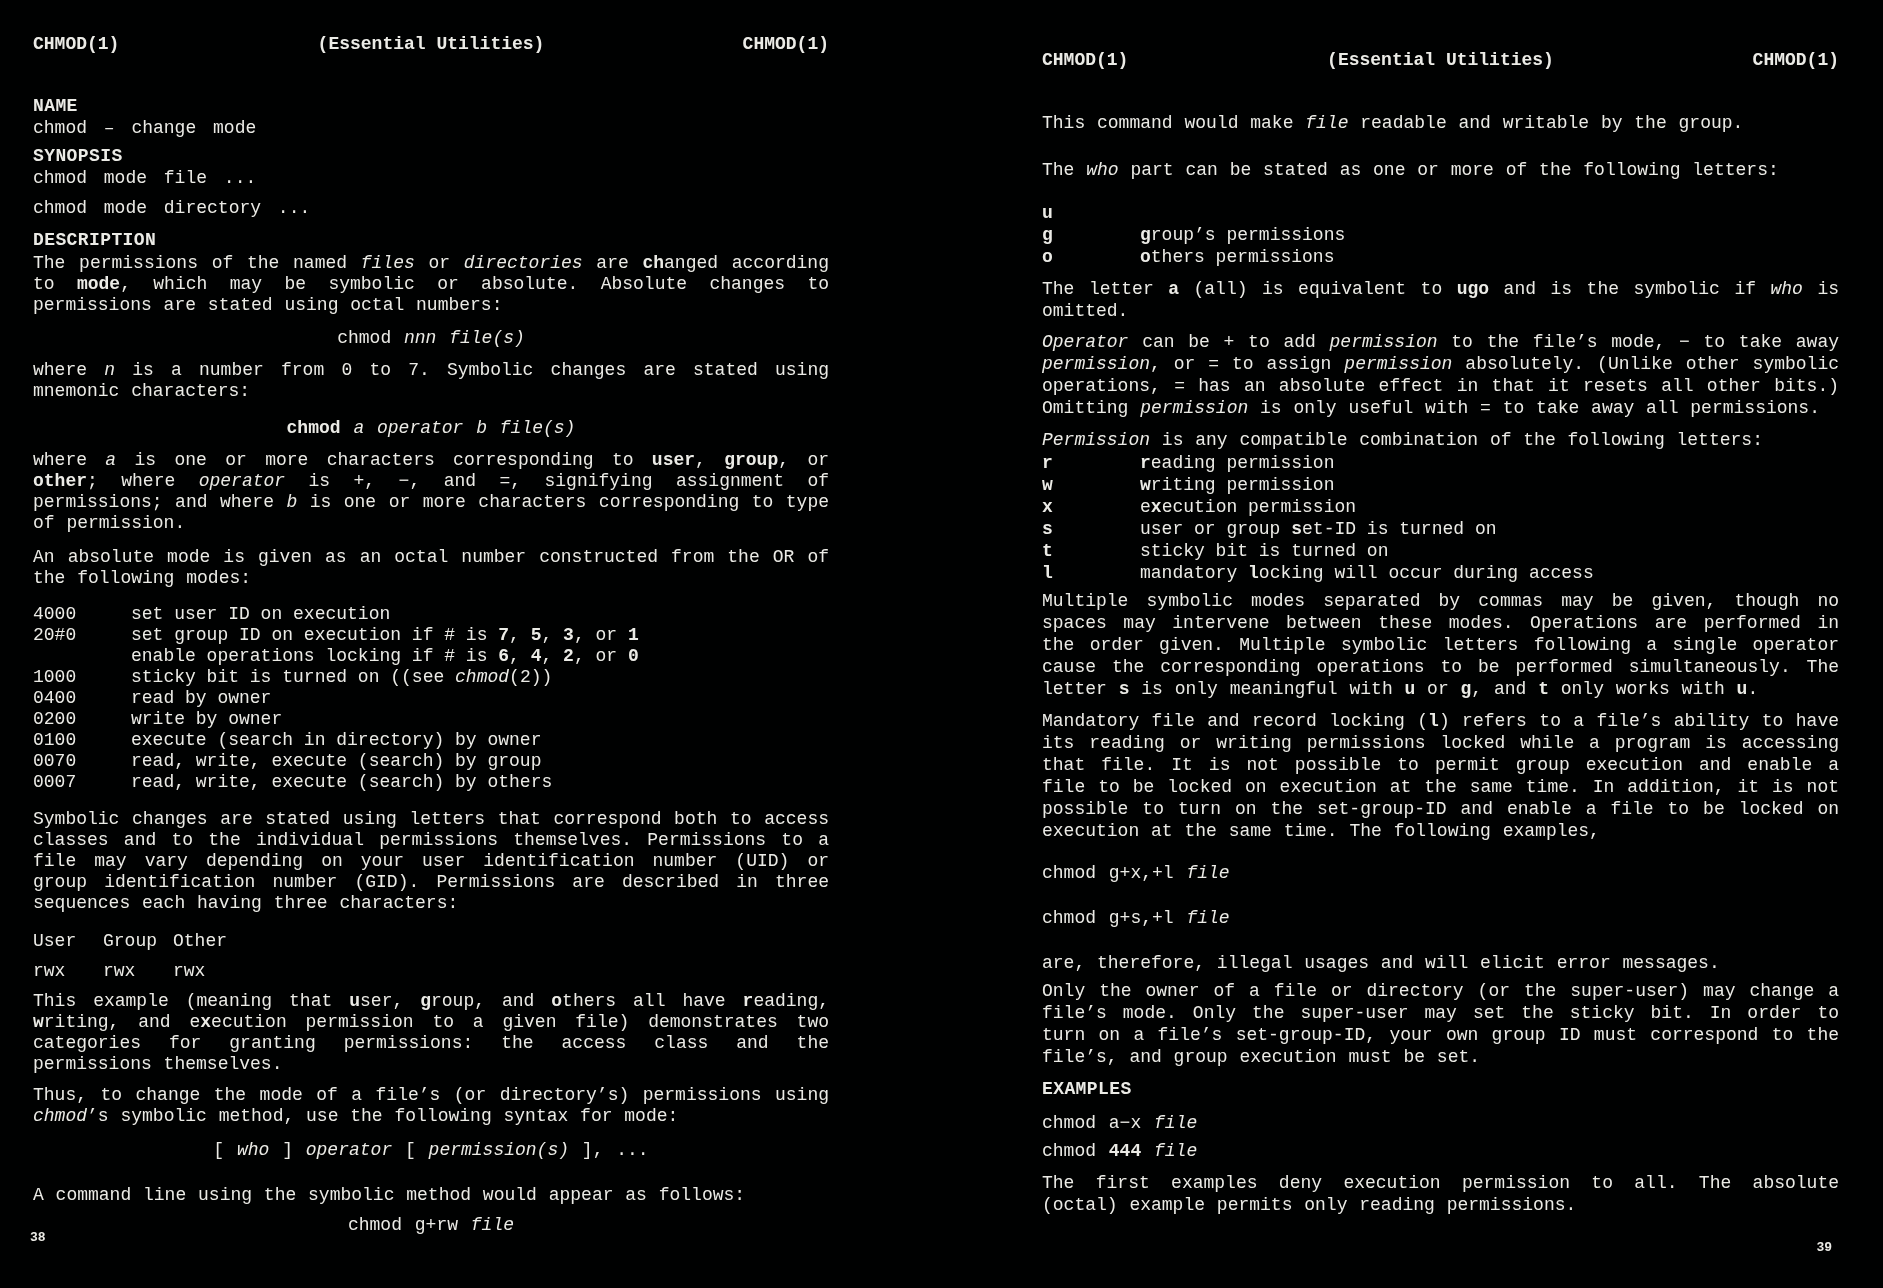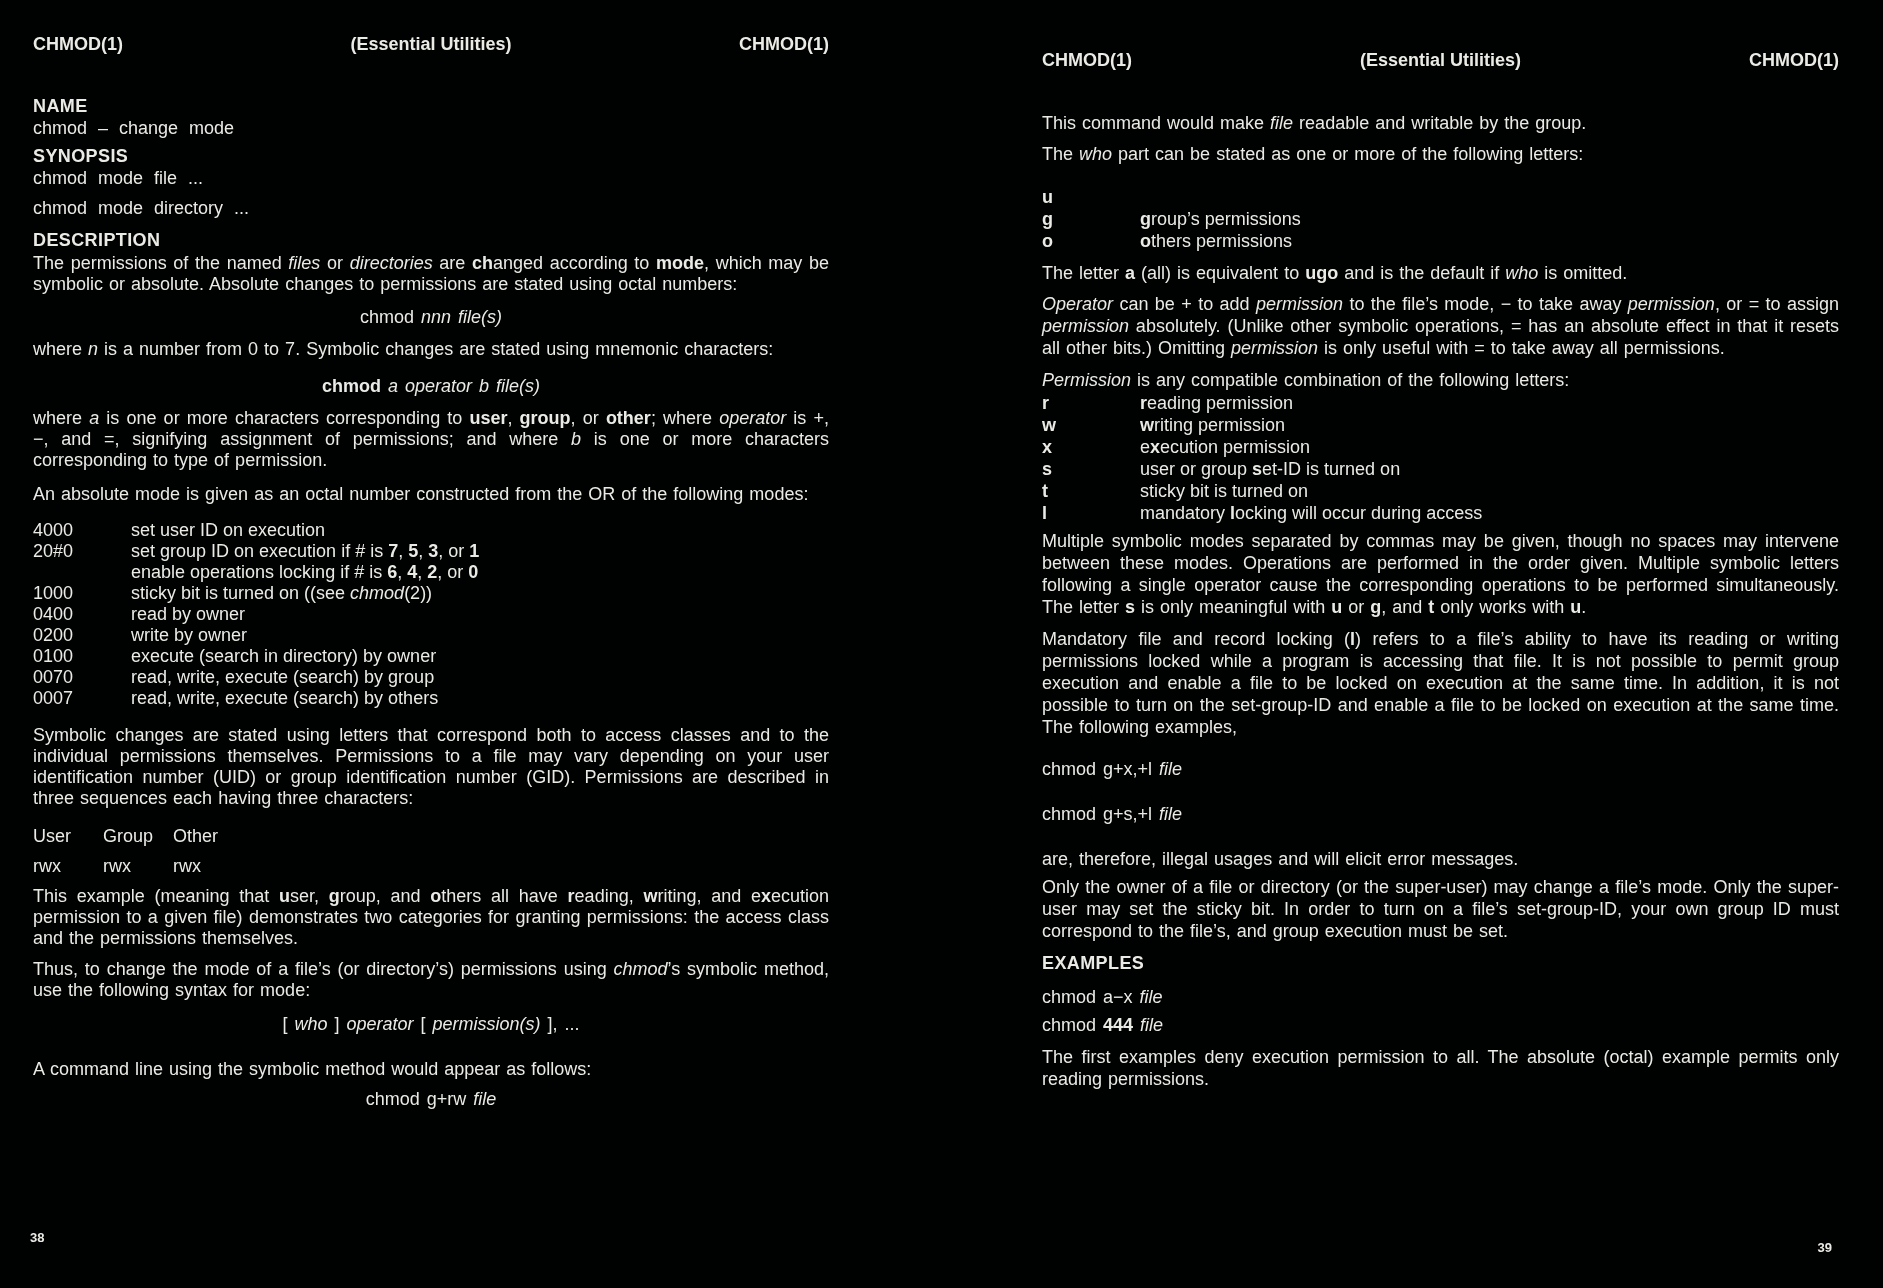--- a/index.html
+++ b/index.html
@@ -1,18 +1,18 @@
 <!DOCTYPE html>
 <html><head>
 <meta charset="utf-8">
 <style>
   html,body{margin:0;padding:0;background:#000;}
   .spread{
     position:relative;width:1883px;height:1288px;background:#000101;overflow:hidden;
-    font-family:Liberation Sans, sans-serif;color:#ebebe6;font-size:18px;
+    font-family:Liberation Mono, monospace;color:#ebebe6;font-size:18px;
   }
   .page{position:absolute;top:0;height:1288px;}
   .page-left{left:33px;width:796px;--bml:72px;--lh:21px;}
   .page-right{left:1042px;width:797px;--bml:71px;--lh:22px;}
   .pg-header{position:absolute;left:0;right:0;display:flex;justify-content:space-between;
     font-weight:bold;font-size:18px;}
   .page-left .pg-header{top:34px;}
   .page-right .pg-header{top:50px;}
   .blocks{position:absolute;left:0;right:0;top:0;line-height:var(--lh);}
   .blocks > div{margin:0;}
@@ -112,35 +112,35 @@
   </div>
 
   <div class="page page-right">
     <div class="pg-header">
       <span>CHMOD(1)</span>
       <span>(Essential Utilities)</span>
       <span>CHMOD(1)</span>
     </div>
     <div class="blocks">
         <div class="para" style="margin-top: 112px;"><span>This command would make </span><span class="i">file</span><span> readable and writable by the group.</span></div>
-        <div class="para" style="margin-top: 9px;"><span>The </span><span class="i">who</span><span> part can be stated as one or more of the following letters:</span></div>
+        <div class="para" style="margin-top: 25px;"><span>The </span><span class="i">who</span><span> part can be stated as one or more of the following letters:</span></div>
         <div class="deflist boldterms" style="margin-top: 21px;">
           <div class="defrow">
             <span class="term">u</span>
           </div>
           <div class="defrow">
             <span class="term">g</span>
             <span class="def"><span class="b">g</span><span>roup’s permissions</span></span>
           </div>
           <div class="defrow">
             <span class="term">o</span>
             <span class="def"><span class="b">o</span><span>thers permissions</span></span>
           </div>
         </div>
-        <div class="para" style="margin-top: 10px;"><span>The letter </span><span class="b">a</span><span> (all) is equivalent to </span><span class="b">ugo</span><span> and is the default if </span><span class="i">who</span><span> is omitted.</span></div>
+        <div class="para" style="margin-top: 10px;"><span>The letter </span><span class="b">a</span><span> (all) is equivalent to </span><span class="b">ugo</span><span> and is the symbolic if </span><span class="i">who</span><span> is omitted.</span></div>
         <div class="para" style="margin-top: 9px;"><span class="i">Operator</span><span> can be + to add </span><span class="i">permission</span><span> to the file’s mode, − to take away </span><span class="i">permission</span><span>, or = to assign </span><span class="i">permission</span><span> absolutely. (Unlike other symbolic operations, = has an absolute effect in that it resets all other bits.) Omitting </span><span class="i">permission</span><span> is only useful with = to take away all permissions.</span></div>
         <div class="para" style="margin-top: 10px;"><span class="i">Permission</span><span> is any compatible combination of the following letters:</span></div>
         <div class="deflist boldterms" style="margin-top: 1px;">
           <div class="defrow">
             <span class="term">r</span>
             <span class="def"><span class="b">r</span><span>eading permission</span></span>
           </div>
           <div class="defrow">
             <span class="term">w</span>
             <span class="def"><span class="b">w</span><span>riting permission</span></span>

